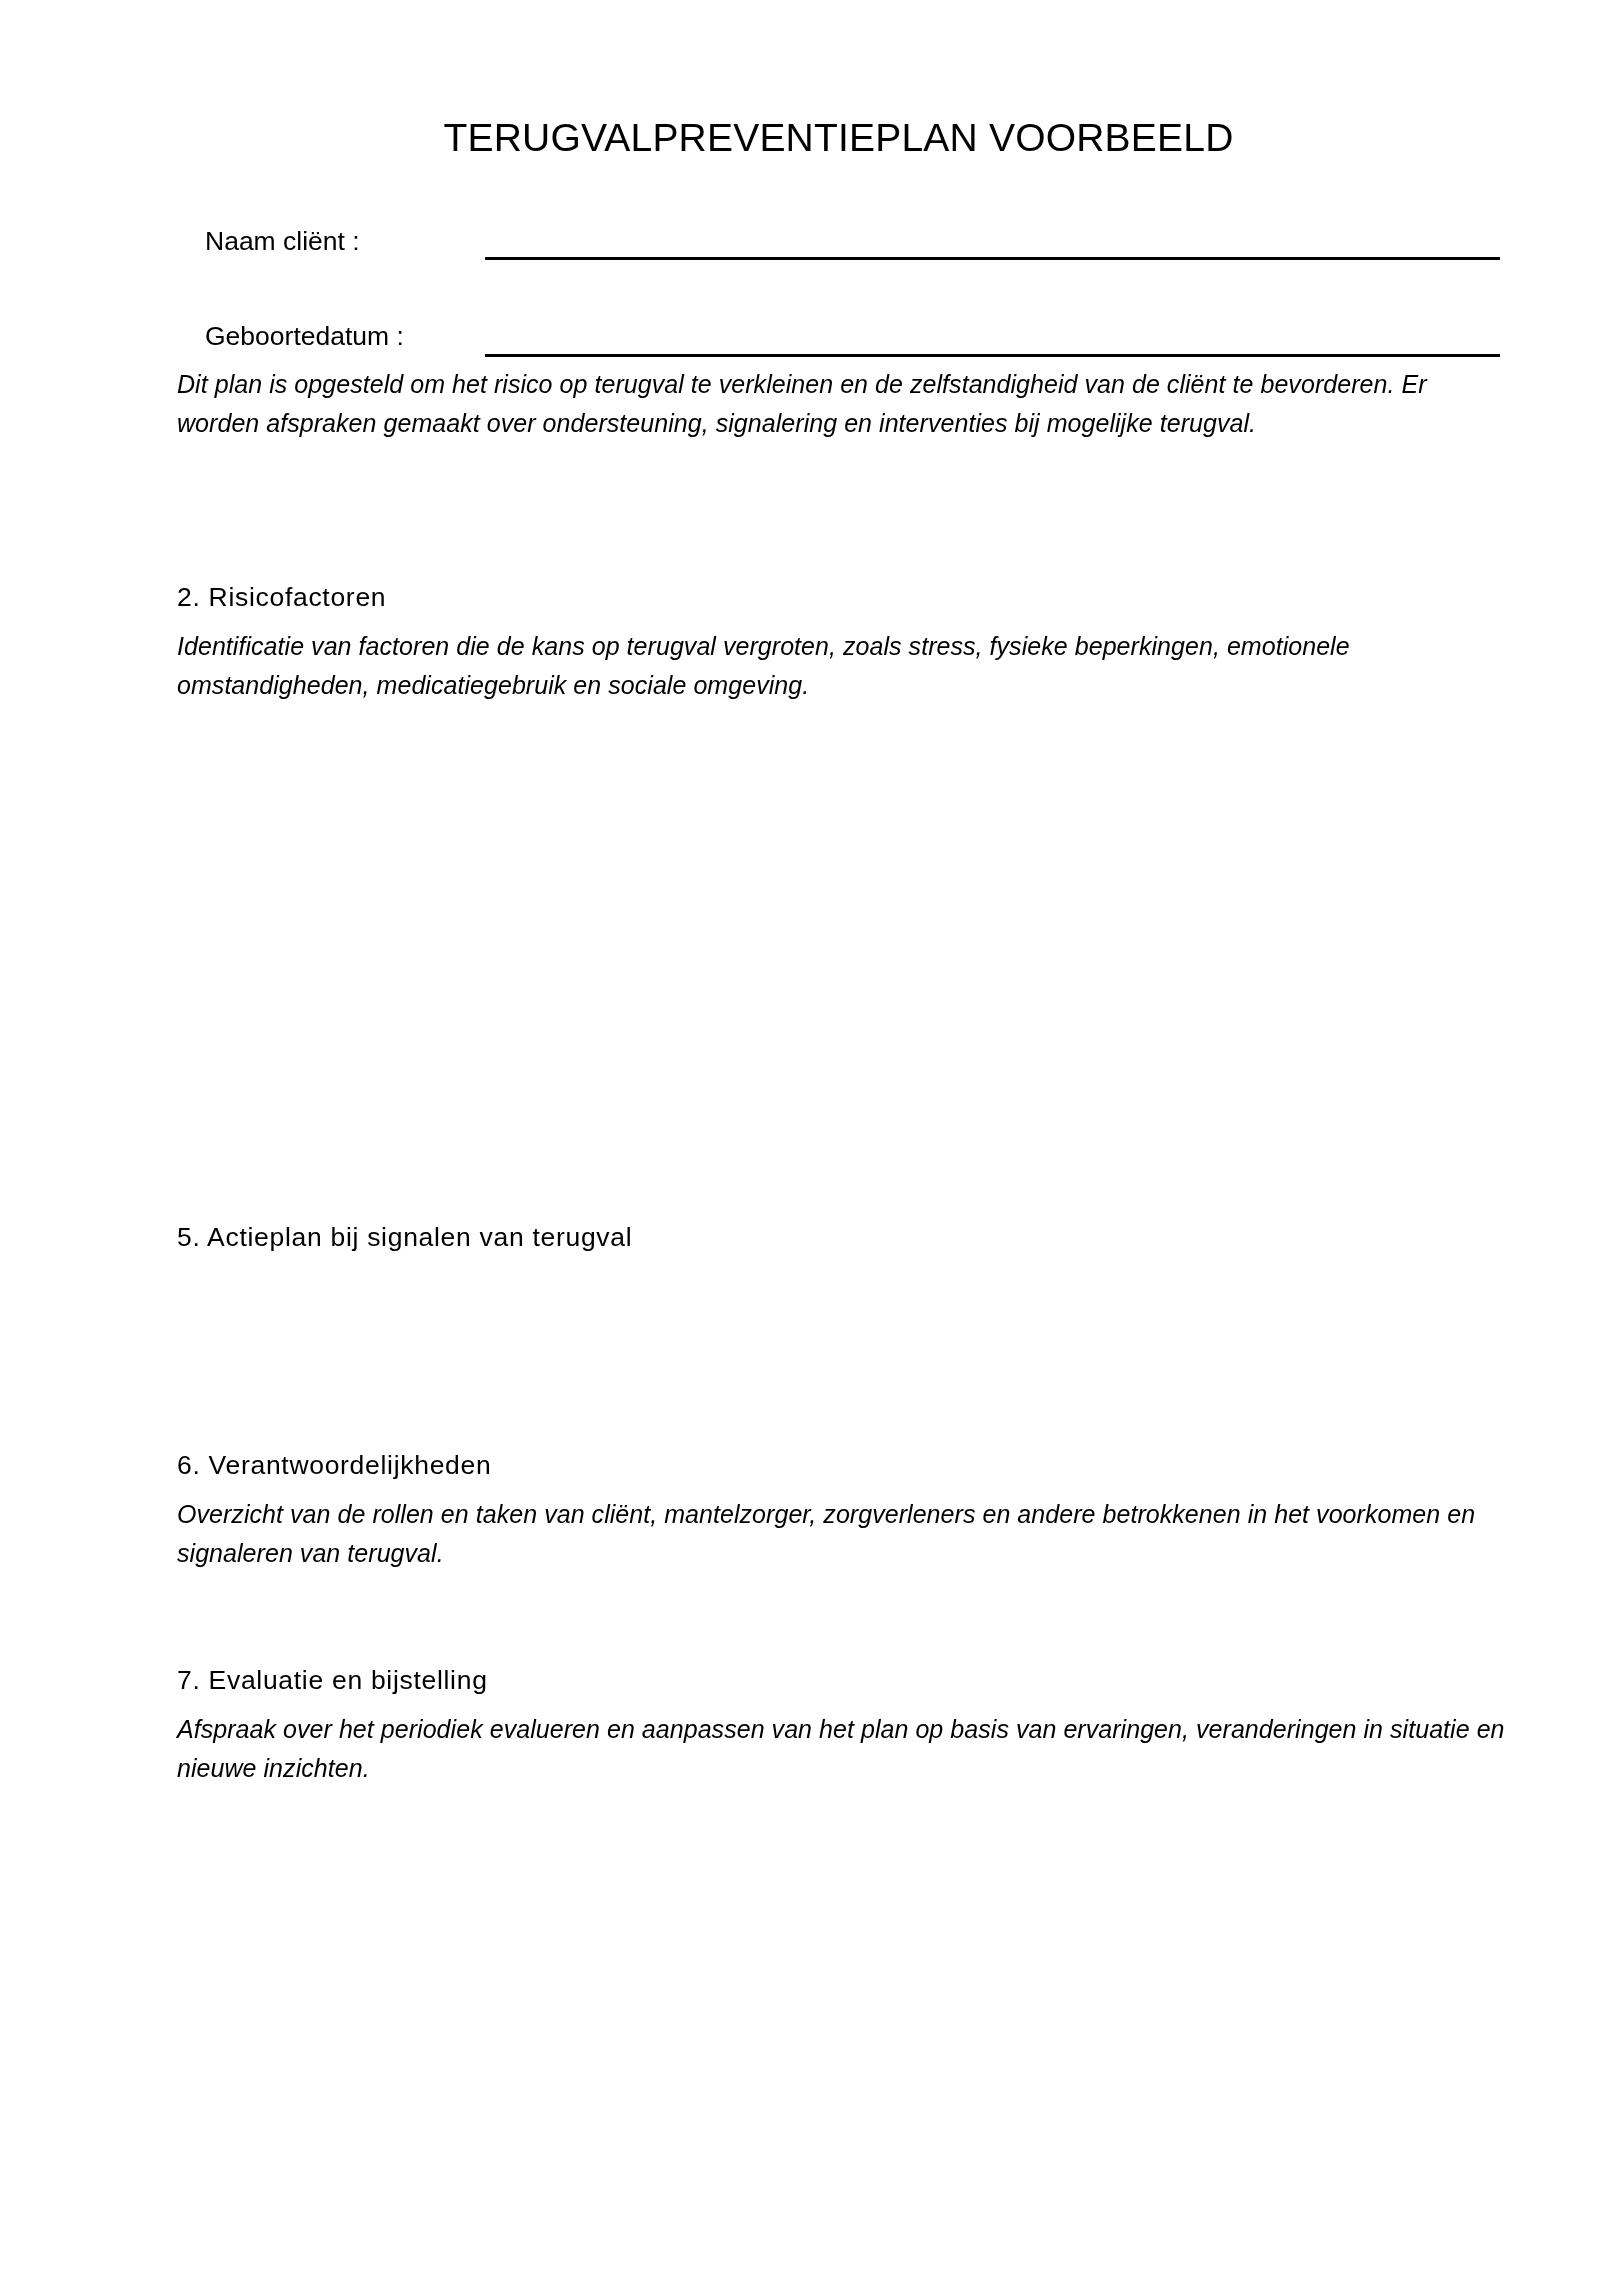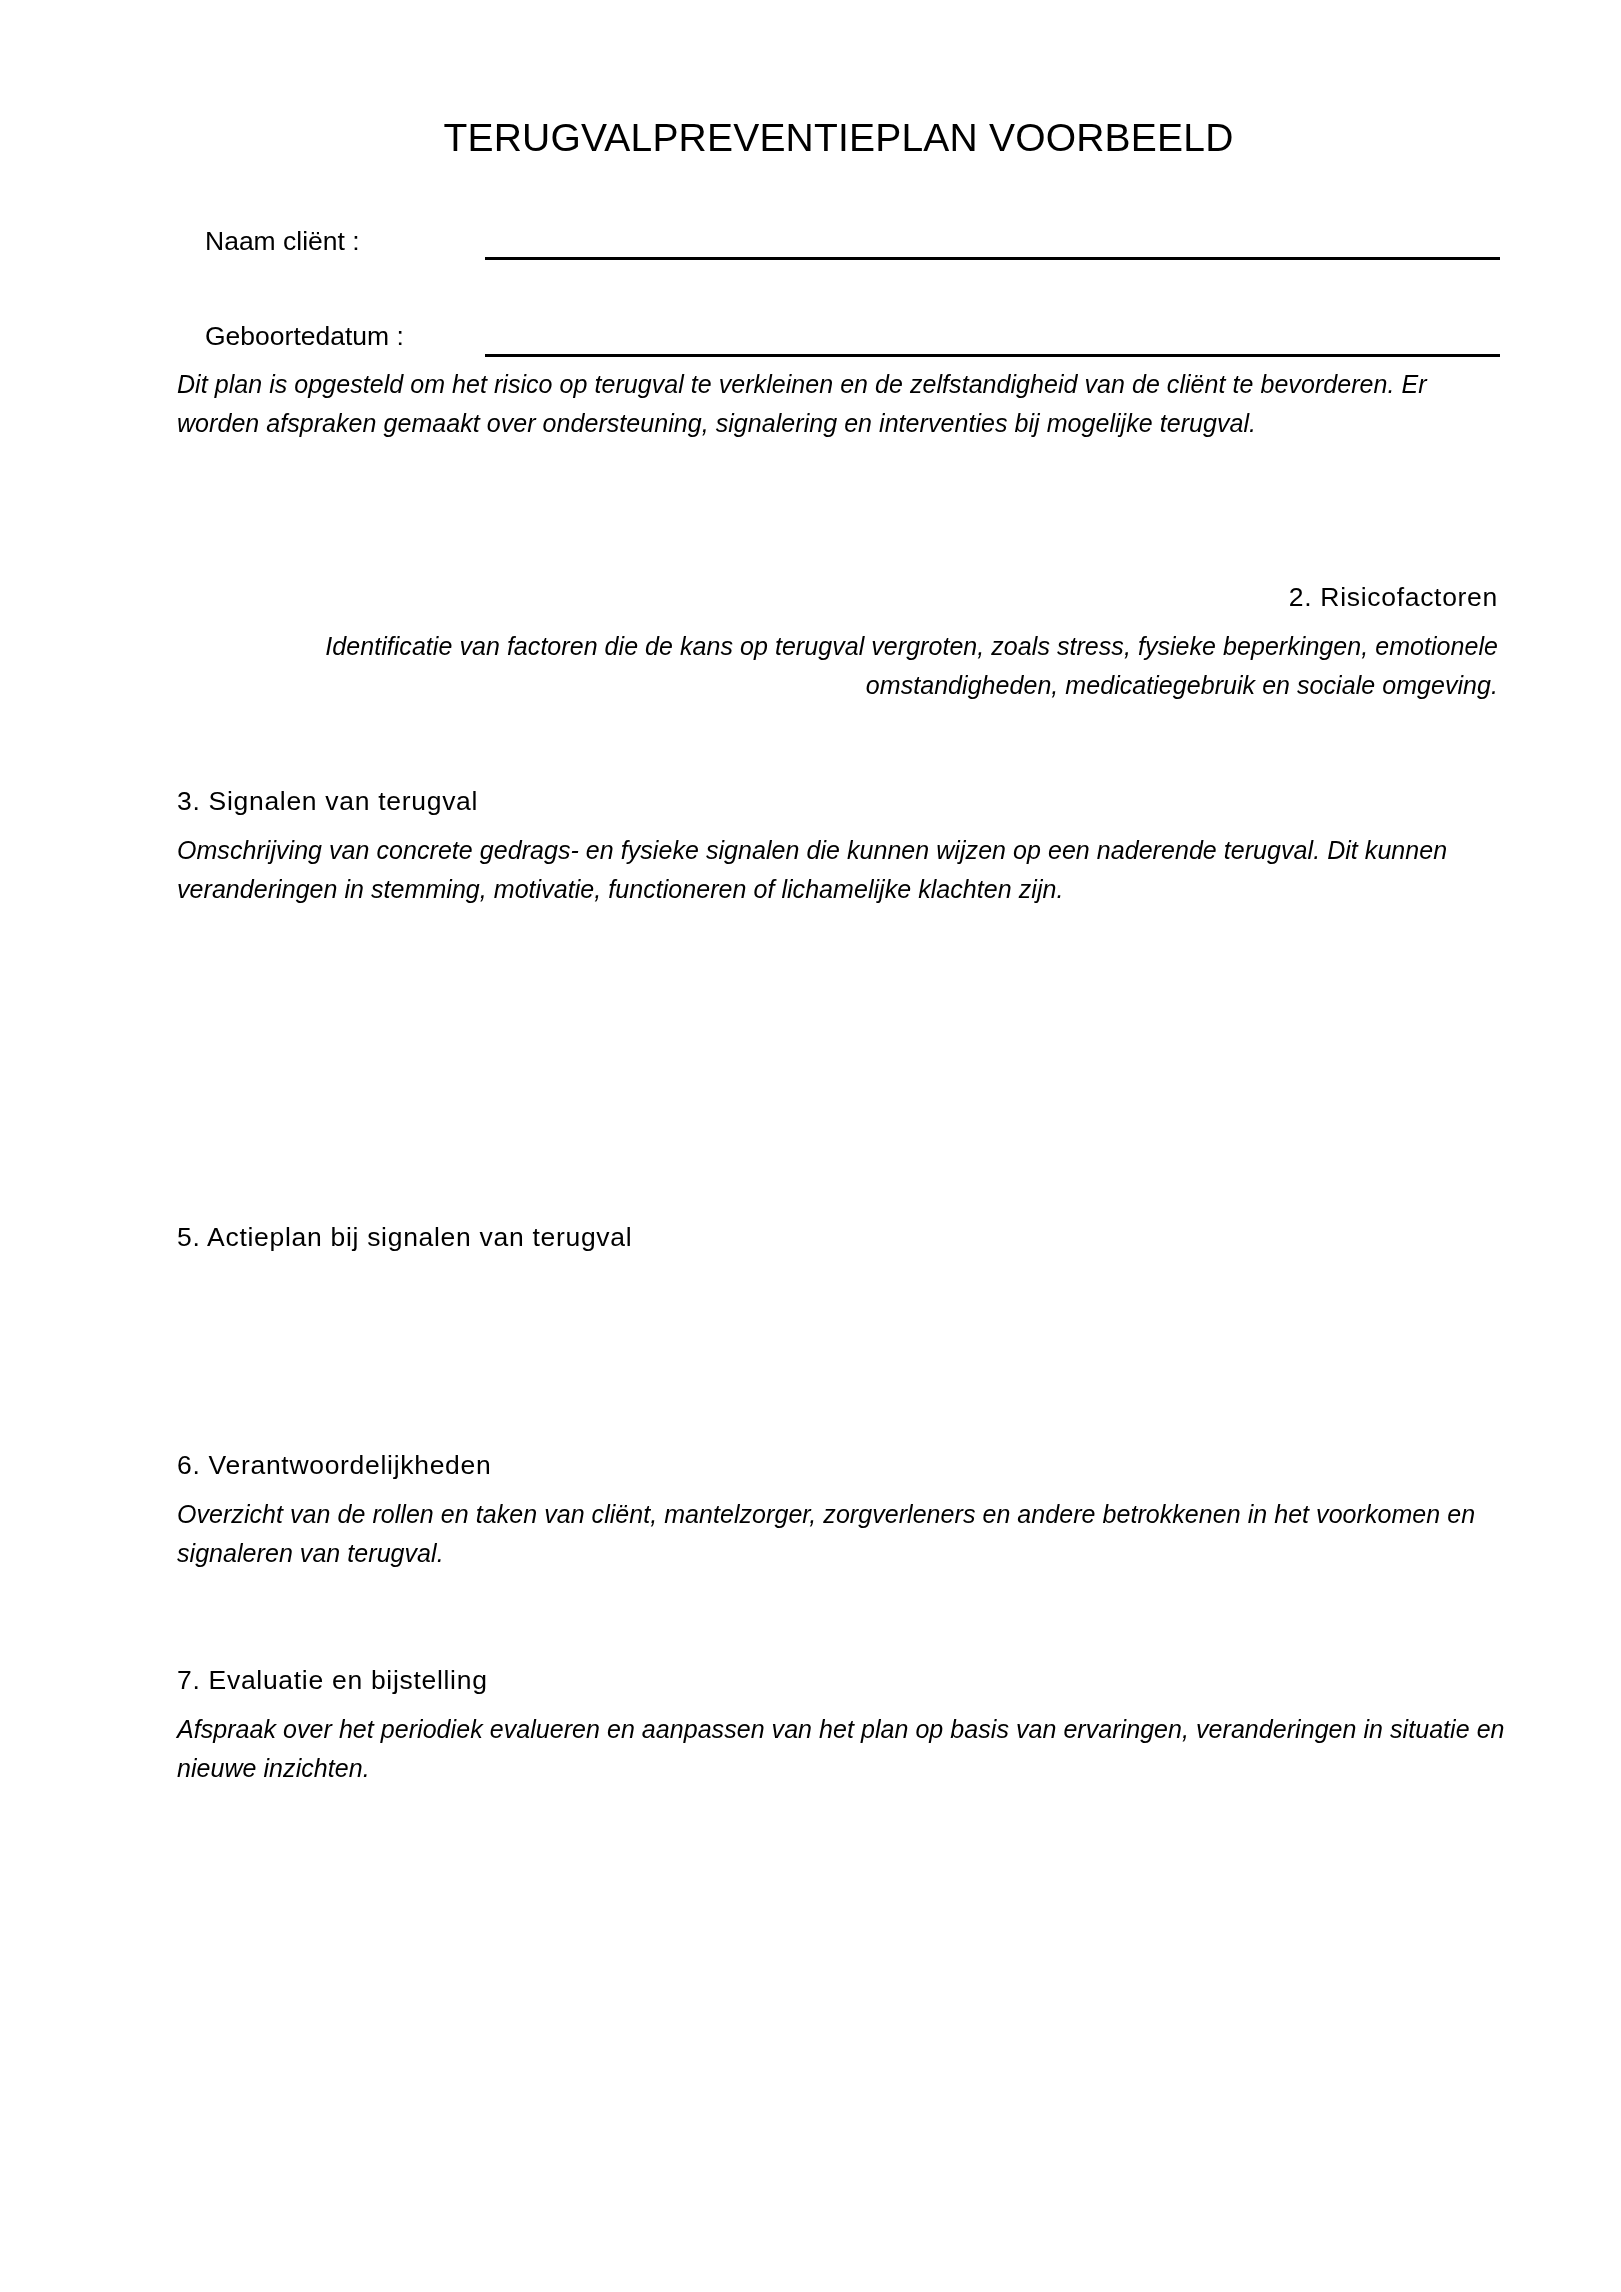--- a/index.html
+++ b/index.html
@@ -104,21 +104,21 @@
     font-size: 25px;
     line-height: 39px;
     font-weight: 400;
     margin: 0;
     letter-spacing: 0.05px;
     font-style: italic;
   }
 
   
   #sec-1 { top: 365px;  width: 1264px; }
-  #sec-2 { top: 580px;  width: 1321px; text-align: right; }
+  #sec-2 { top: 580px;  width: 1321px; }
   #sec-3 { top: 784px;  width: 1333px; }
   #sec-4 { top: 990px; width: 1333px; }
   #sec-5 { top: 1220px; width: 1343px; }
   #sec-6 { top: 1448px; width: 1304px; }
   #sec-7 { top: 1663px; width: 1343px; }
 
   #sec-1 .section-body { width: 1264px; }
 </style>
 </head>
 <body>
@@ -140,24 +140,20 @@
 
   <div class="section" id="sec-1">
     <p class="section-body">Dit plan is opgesteld om het risico op terugval te verkleinen en de zelfstandigheid van de cliënt te bevorderen. Er worden afspraken gemaakt over ondersteuning, signalering en interventies bij mogelijke terugval.</p>
   </div>
 
   <div class="section" id="sec-2">
     <div class="section-heading">2. Risicofactoren</div>
     <p class="section-body">Identificatie van factoren die de kans op terugval vergroten, zoals stress, fysieke beperkingen, emotionele omstandigheden, medicatiegebruik en sociale omgeving.</p>
   </div>
 
-  <div class="section" id="sec-3">
-    <div class="section-heading">3. Signalen van terugval</div>
-    <p class="section-body">Omschrijving van concrete gedrags- en fysieke signalen die kunnen wijzen op een naderende terugval. Dit kunnen veranderingen in stemming, motivatie, functioneren of lichamelijke klachten zijn.</p>
-  </div>
 
 
   <div class="section" id="sec-5">
     <div class="section-heading">5. Actieplan bij signalen van terugval</div>
   </div>
 
   <div class="section" id="sec-6">
     <div class="section-heading">6. Verantwoordelijkheden</div>
     <p class="section-body">Overzicht van de rollen en taken van cliënt, mantelzorger, zorgverleners en andere betrokkenen in het voorkomen en signaleren van terugval.</p>
   </div>

